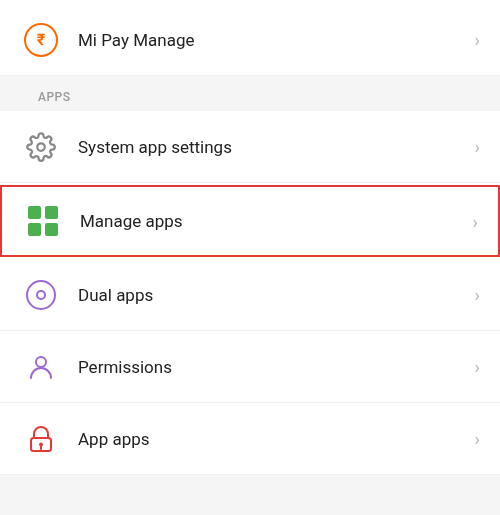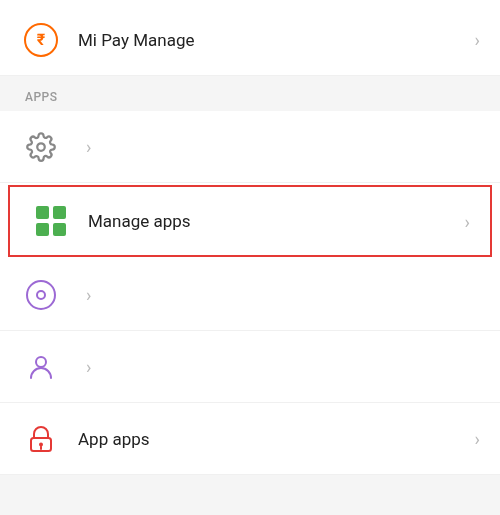--- a/index.html
+++ b/index.html
@@ -15,21 +15,21 @@
       font-family: 'Roboto', Arial, sans-serif;
       overflow: hidden;
     }
 
     .list-container {
       background-color: #fff;
     }
 
     .section-divider {
       background-color: #f5f5f5;
-      padding: 10px 20px 6px 25px;
+      padding: 10px 20px 6px 38px;
     }
 
     .section-label {
       font-size: 12px;
       color: #999;
       letter-spacing: 0.5px;
       font-weight: 500;
     }
 
     .list-item {
@@ -38,21 +38,21 @@
       padding: 0 20px;
       height: 72px;
       background-color: #fff;
       border-bottom: 1px solid #f0f0f0;
       cursor: pointer;
       position: relative;
     }
 
     .list-item.highlighted {
       border: 2.5px solid #e53935;
-      margin: 2px 8px;
+      margin: 2px 0;
     }
 
     .list-item .icon-container {
       width: 42px;
       height: 42px;
       display: flex;
       align-items: center;
       justify-content: center;
       margin-right: 16px;
       flex-shrink: 0;
@@ -150,20 +150,21 @@
 
 <div class="list-container">
 
   <div class="list-item">
     <div class="icon-container">
       <svg class="gear-svg" viewBox="0 0 24 24" fill="none" stroke="#888" stroke-width="1.8" stroke-linecap="round" stroke-linejoin="round">
         <circle cx="12" cy="12" r="3"></circle>
         <path d="M19.4 15a1.65 1.65 0 0 0 .33 1.82l.06.06a2 2 0 0 1-2.83 2.83l-.06-.06a1.65 1.65 0 0 0-1.82-.33 1.65 1.65 0 0 0-1 1.51V21a2 2 0 0 1-4 0v-.09A1.65 1.65 0 0 0 9 19.4a1.65 1.65 0 0 0-1.82.33l-.06.06a2 2 0 0 1-2.83-2.83l.06-.06A1.65 1.65 0 0 0 4.68 15a1.65 1.65 0 0 0-1.51-1H3a2 2 0 0 1 0-4h.09A1.65 1.65 0 0 0 4.6 9a1.65 1.65 0 0 0-.33-1.82l-.06-.06a2 2 0 0 1 2.83-2.83l.06.06A1.65 1.65 0 0 0 9 4.68a1.65 1.65 0 0 0 1-1.51V3a2 2 0 0 1 4 0v.09a1.65 1.65 0 0 0 1 1.51 1.65 1.65 0 0 0 1.82-.33l.06-.06a2 2 0 0 1 2.83 2.83l-.06.06A1.65 1.65 0 0 0 19.4 9a1.65 1.65 0 0 0 1.51 1H21a2 2 0 0 1 0 4h-.09a1.65 1.65 0 0 0-1.51 1z"></path>
       </svg>
     </div>
+    <span class="item-text">System app settings</span>
     <span class="chevron">›</span>
   </div>
 
   <div class="list-item highlighted">
     <div class="icon-container">
       <div class="grid-icon">
         <div class="grid-cell"></div>
         <div class="grid-cell"></div>
         <div class="grid-cell"></div>
         <div class="grid-cell"></div>
@@ -172,30 +173,32 @@
     <span class="item-text">Manage apps</span>
     <span class="chevron">›</span>
   </div>
 
   <div class="list-item">
     <div class="icon-container">
       <div class="dual-apps-icon">
         <div class="inner-dot"></div>
       </div>
     </div>
+    <span class="item-text">Dual apps</span>
     <span class="chevron">›</span>
   </div>
 
   <div class="list-item">
     <div class="icon-container">
       <svg width="30" height="30" viewBox="0 0 30 30" fill="none">
         <circle cx="15" cy="10" r="5" stroke="#9c69d4" stroke-width="2"></circle>
         <path d="M5 26c0-5.523 4.477-10 10-10s10 4.477 10 10" stroke="#9c69d4" stroke-width="2" stroke-linecap="round"></path>
       </svg>
     </div>
+    <span class="item-text">Permissions</span>
     <span class="chevron">›</span>
   </div>
 
   <div class="list-item">
     <div class="icon-container">
       <svg width="30" height="30" viewBox="0 0 30 30" fill="none">
         <path d="M8 14V10a7 7 0 0 1 14 0v4" stroke="#e53935" stroke-width="2" stroke-linecap="round"></path>
         <rect x="5" y="14" width="20" height="13" rx="2.5" stroke="#e53935" stroke-width="2"></rect>
         <circle cx="15" cy="20.5" r="2" fill="#e53935"></circle>
         <line x1="15" y1="22.5" x2="15" y2="25" stroke="#e53935" stroke-width="2" stroke-linecap="round"></line>

